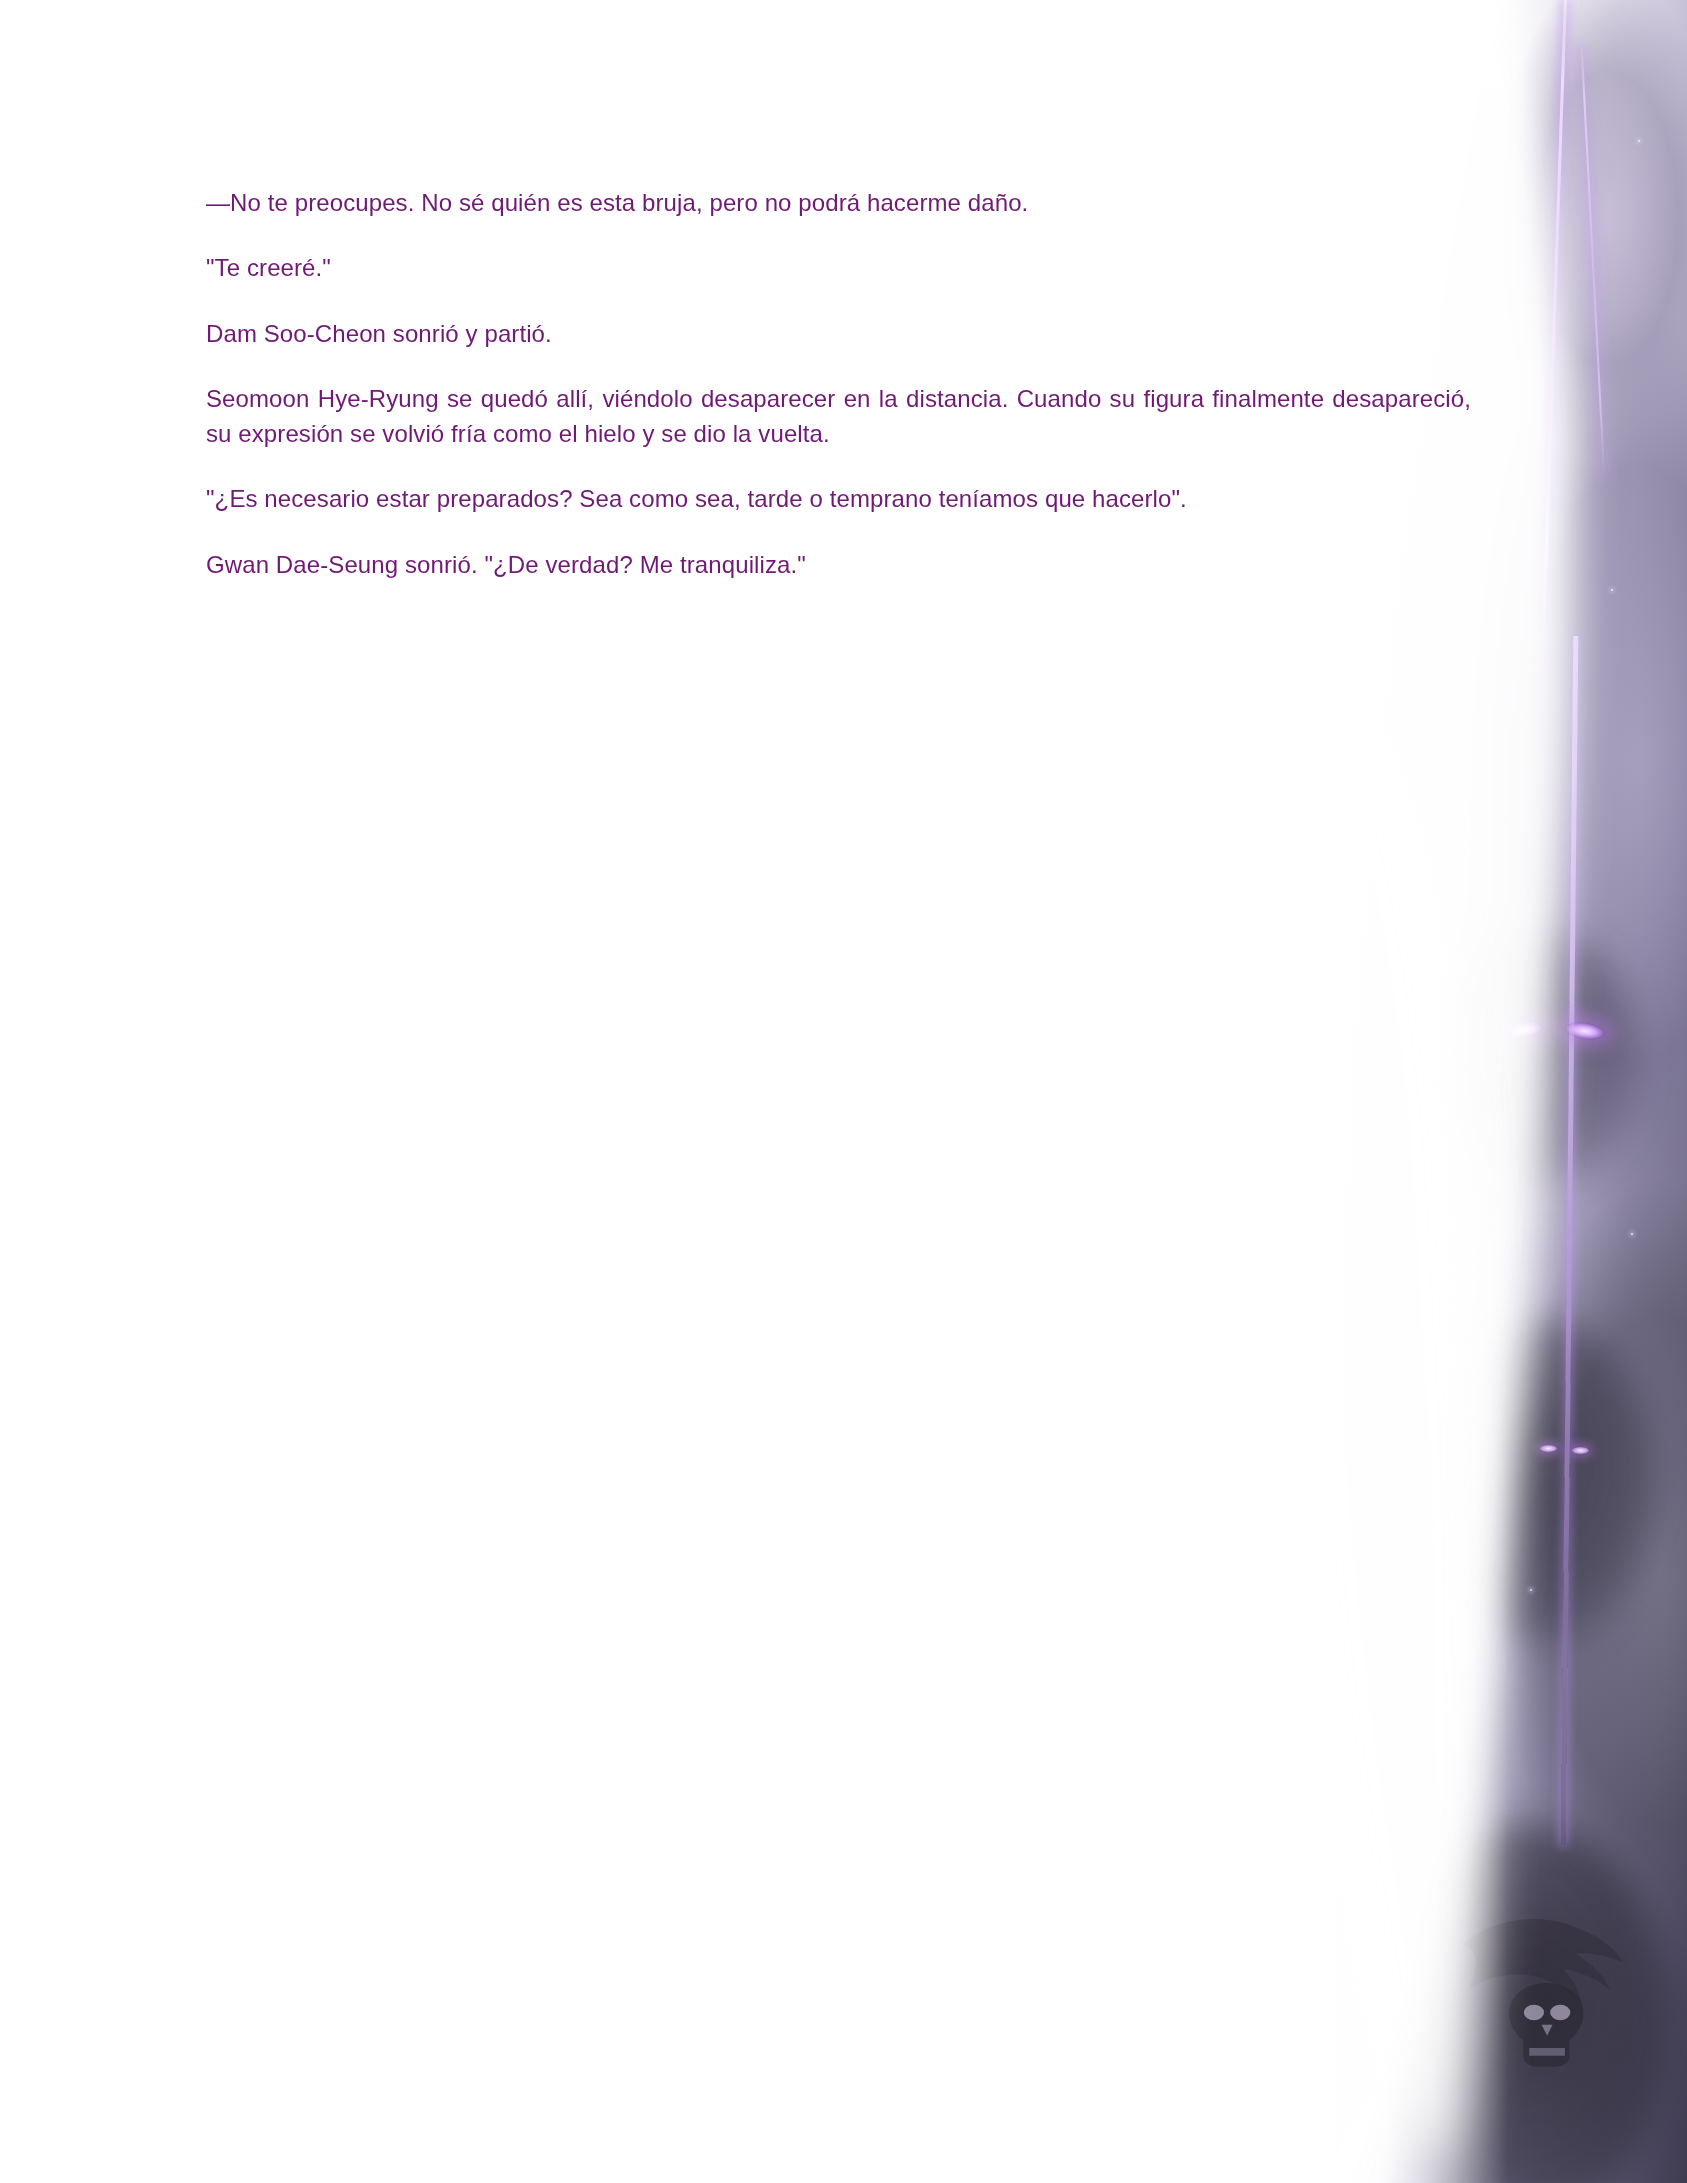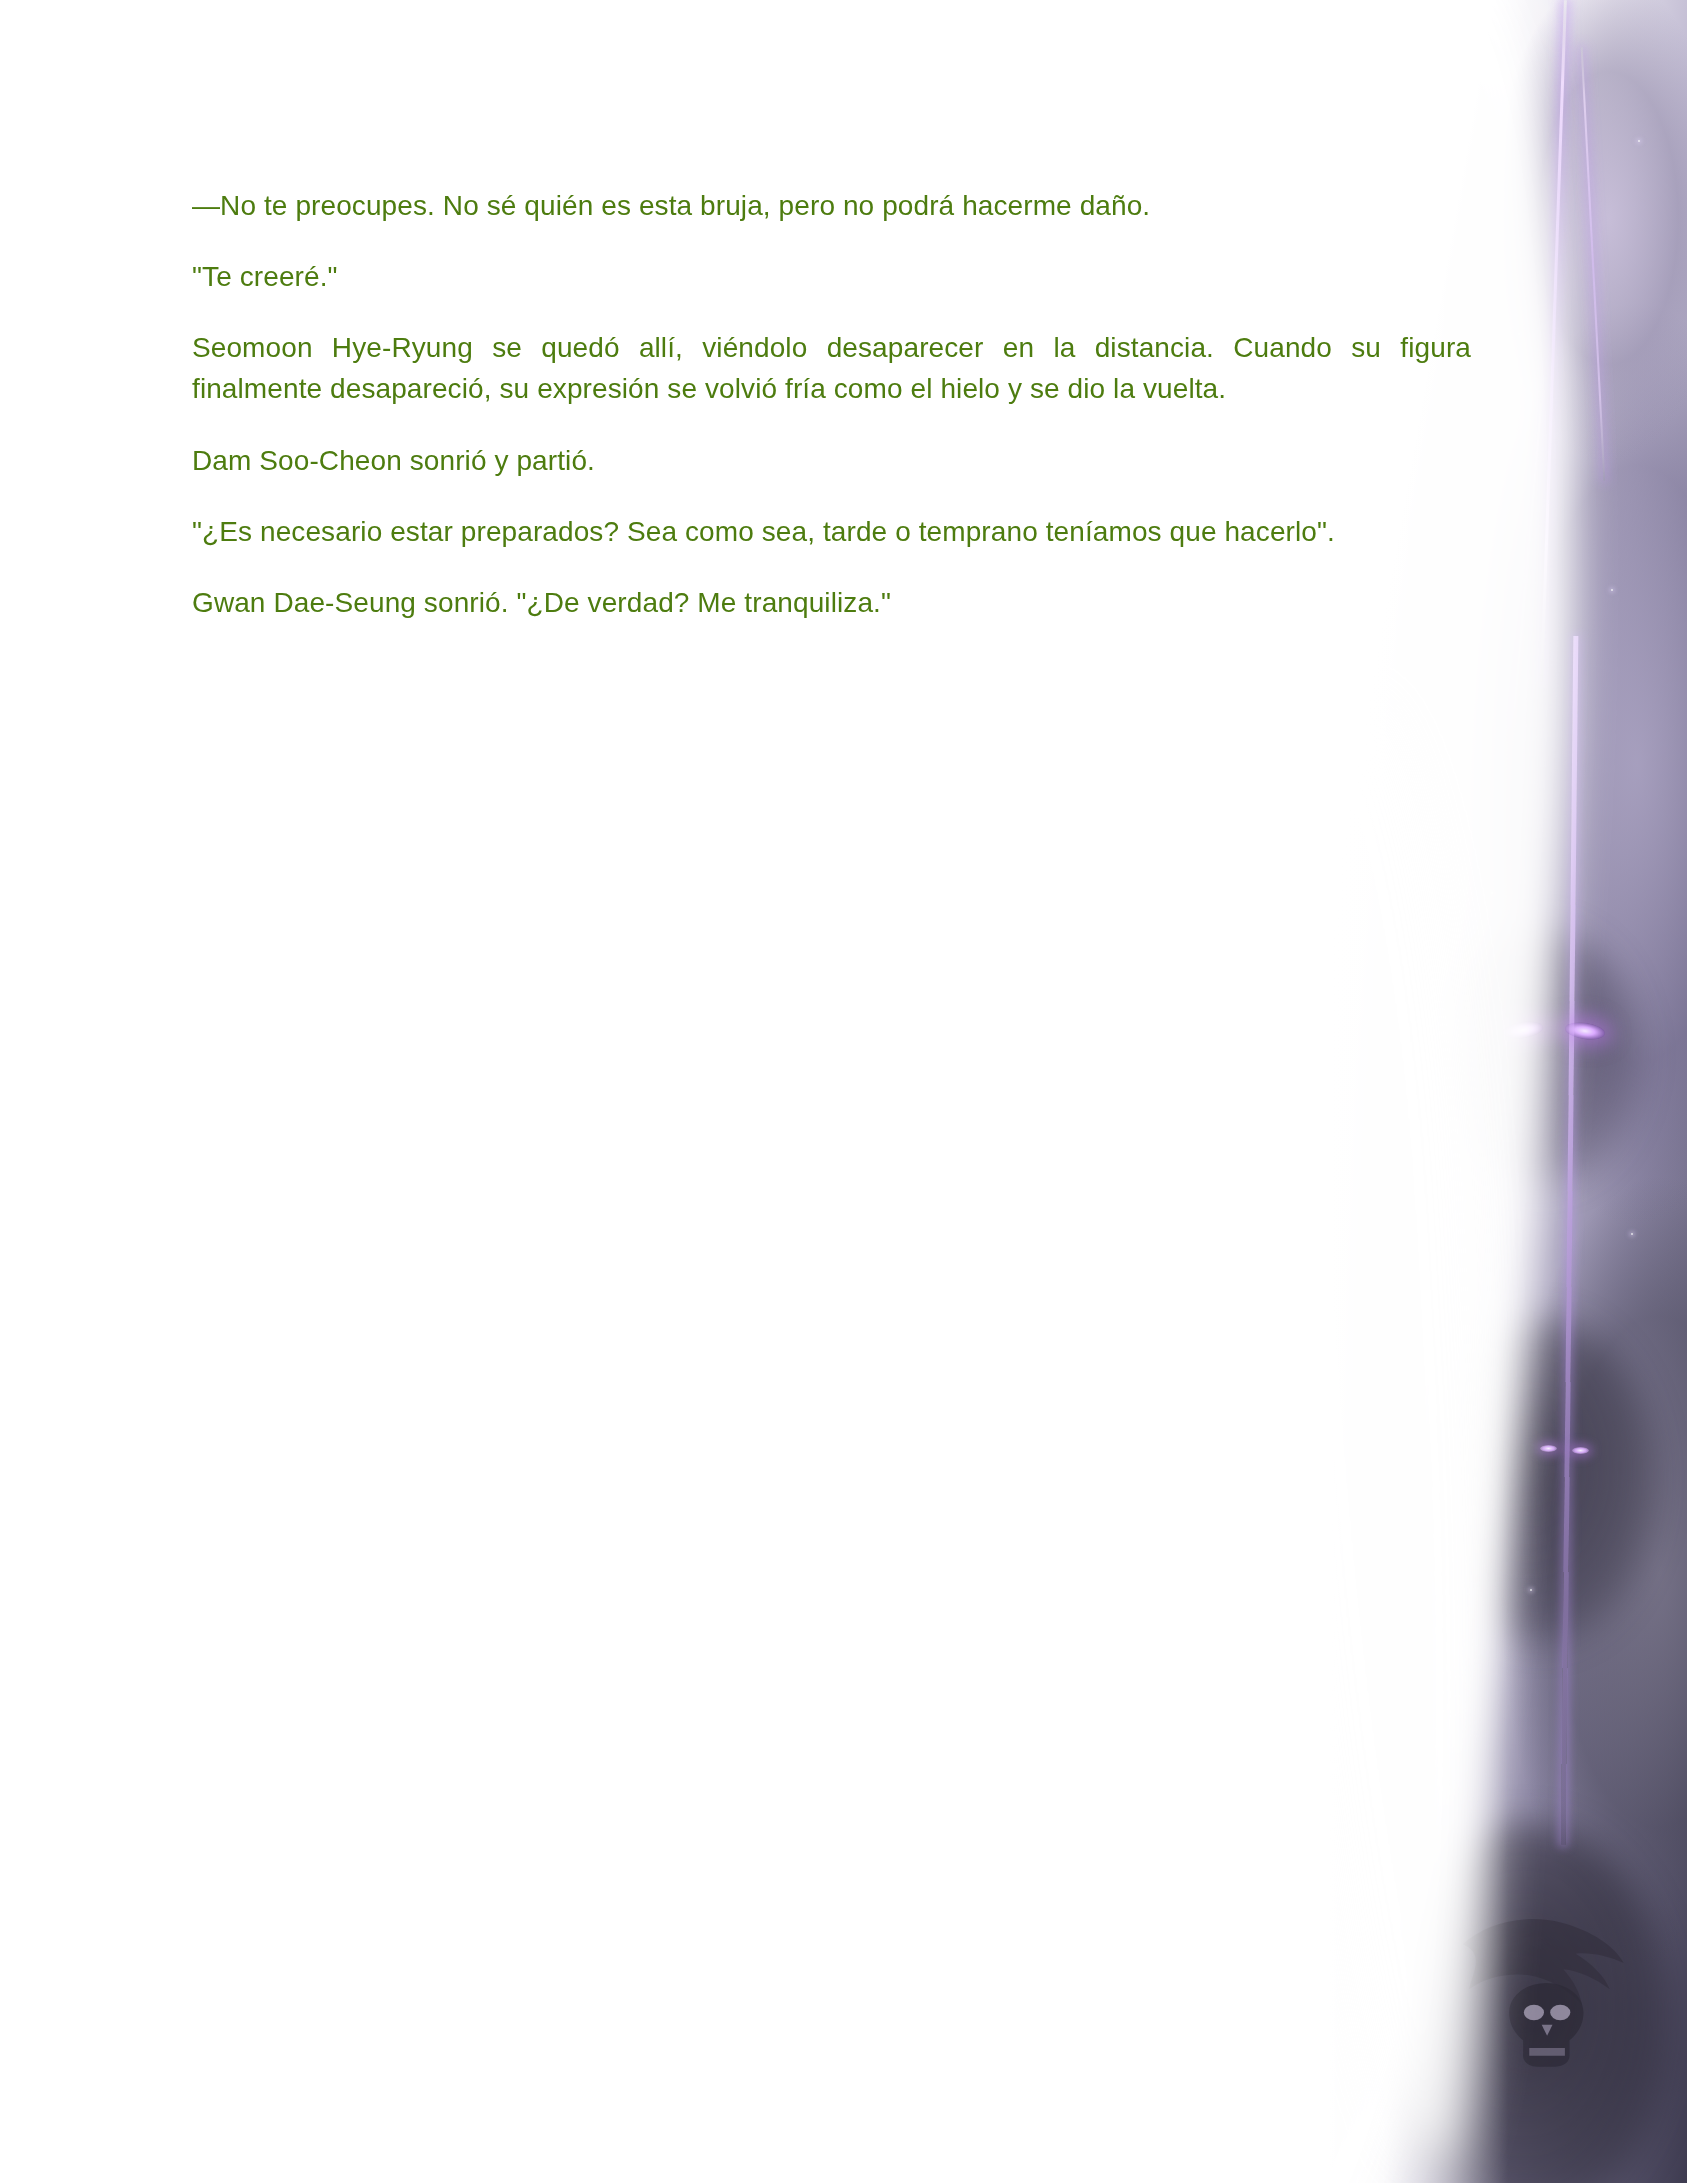--- a/index.html
+++ b/index.html
@@ -152,24 +152,24 @@
   }
 
   
   .page-text {
     position: absolute;
     top: 185px;
     left: 192px;
     width: 1279px;
   }
   .para {
-    font-size: 28px;
+    font-size: 24px;
     line-height: 1.47;
-    color: #4d7c0f;
-    margin: 0 0 30px 0;
+    color: #701a75;
+    margin: 0 0 30px 14px;
     text-align: justify;
     text-justify: inter-word;
     letter-spacing: 0.1px;
   }
   .para.no-justify { text-align: left; }
 </style>
 </head>
 <body>
 
 <div class="art-band">
@@ -207,18 +207,18 @@
   </svg>
 
   <div class="art-fade-left"></div>
   <div class="art-curve"></div>
   <div class="art-curve2"></div>
 </div>
 
 <main class="page-text">
   <p class="para no-justify">—No te preocupes. No sé quién es esta bruja, pero no podrá hacerme daño.</p>
   <p class="para no-justify">"Te creeré."</p>
+  <p class="para no-justify">Dam Soo-Cheon sonrió y partió.</p>
   <p class="para">Seomoon Hye-Ryung se quedó allí, viéndolo desaparecer en la distancia. Cuando su figura finalmente desapareció, su expresión se volvió fría como el hielo y se dio la vuelta.</p>
-  <p class="para no-justify">Dam Soo-Cheon sonrió y partió.</p>
   <p class="para">"¿Es necesario estar preparados? Sea como sea, tarde o temprano teníamos que hacerlo".</p>
   <p class="para no-justify">Gwan Dae-Seung sonrió. "¿De verdad? Me tranquiliza."</p>
 </main>
 
 
 </body></html>

